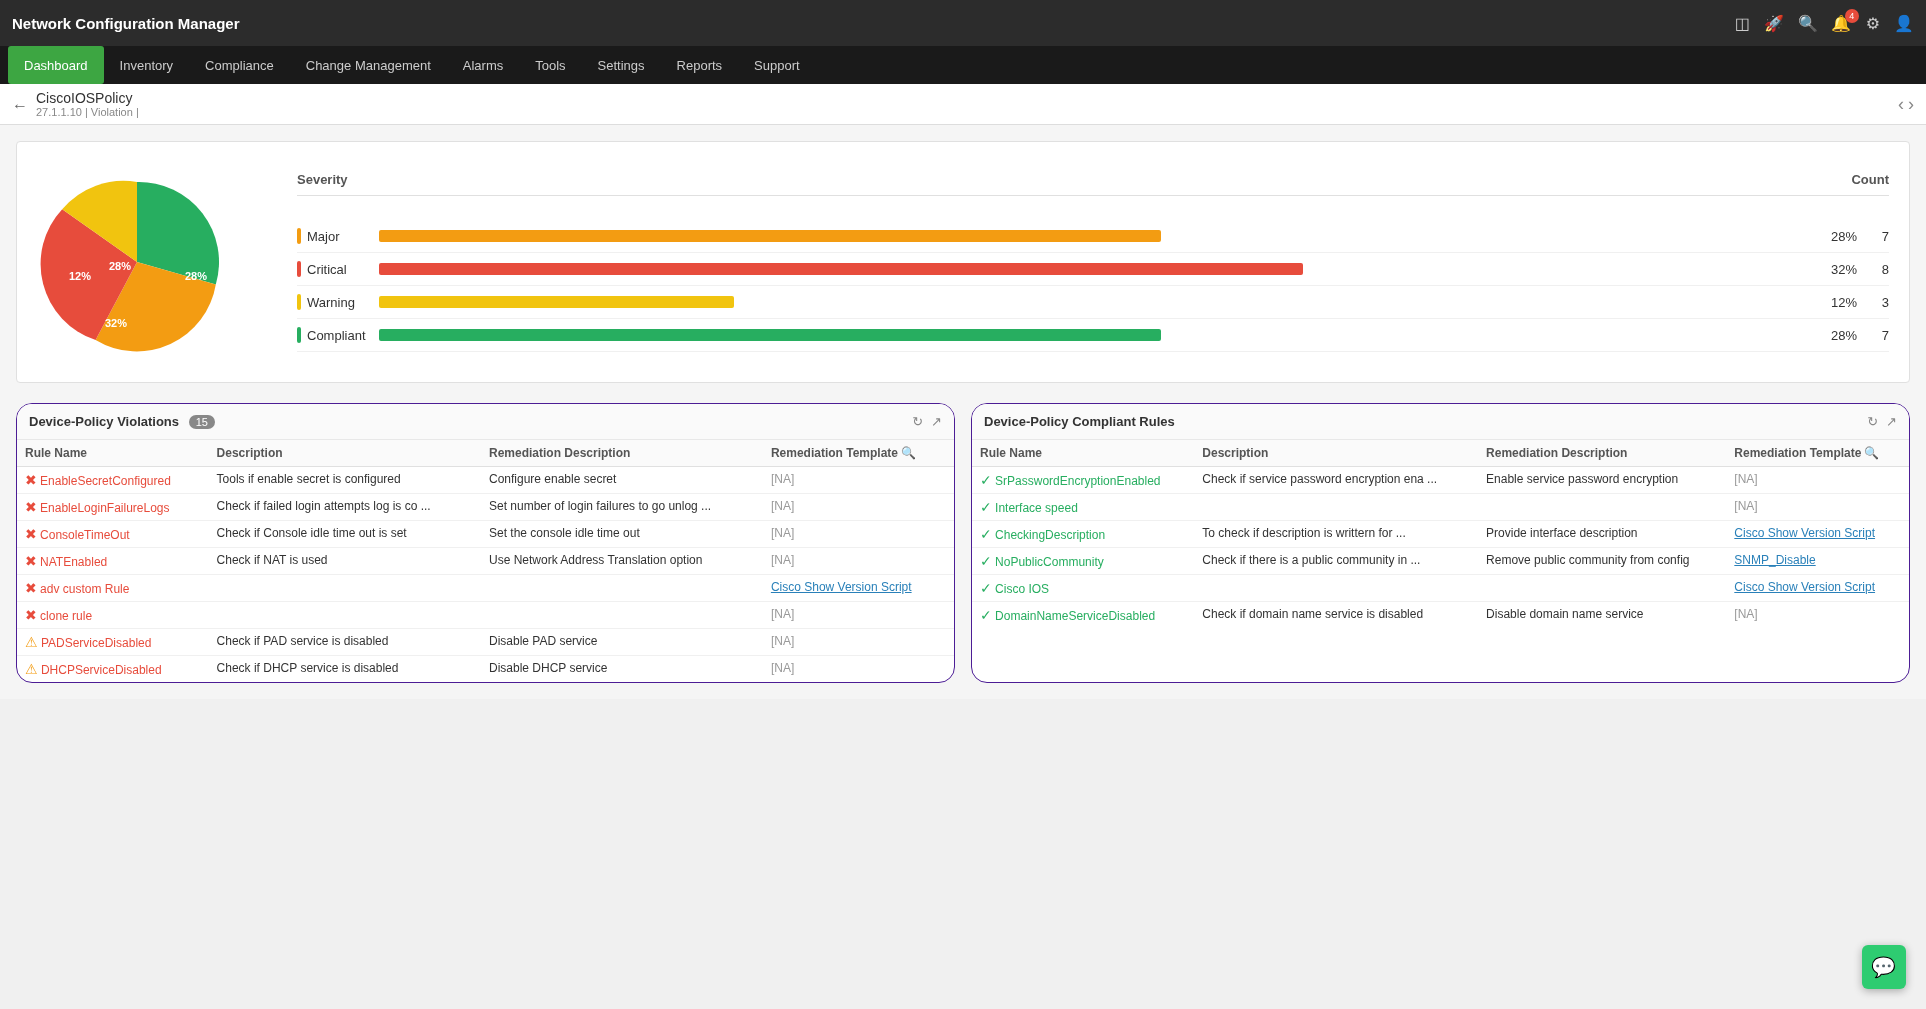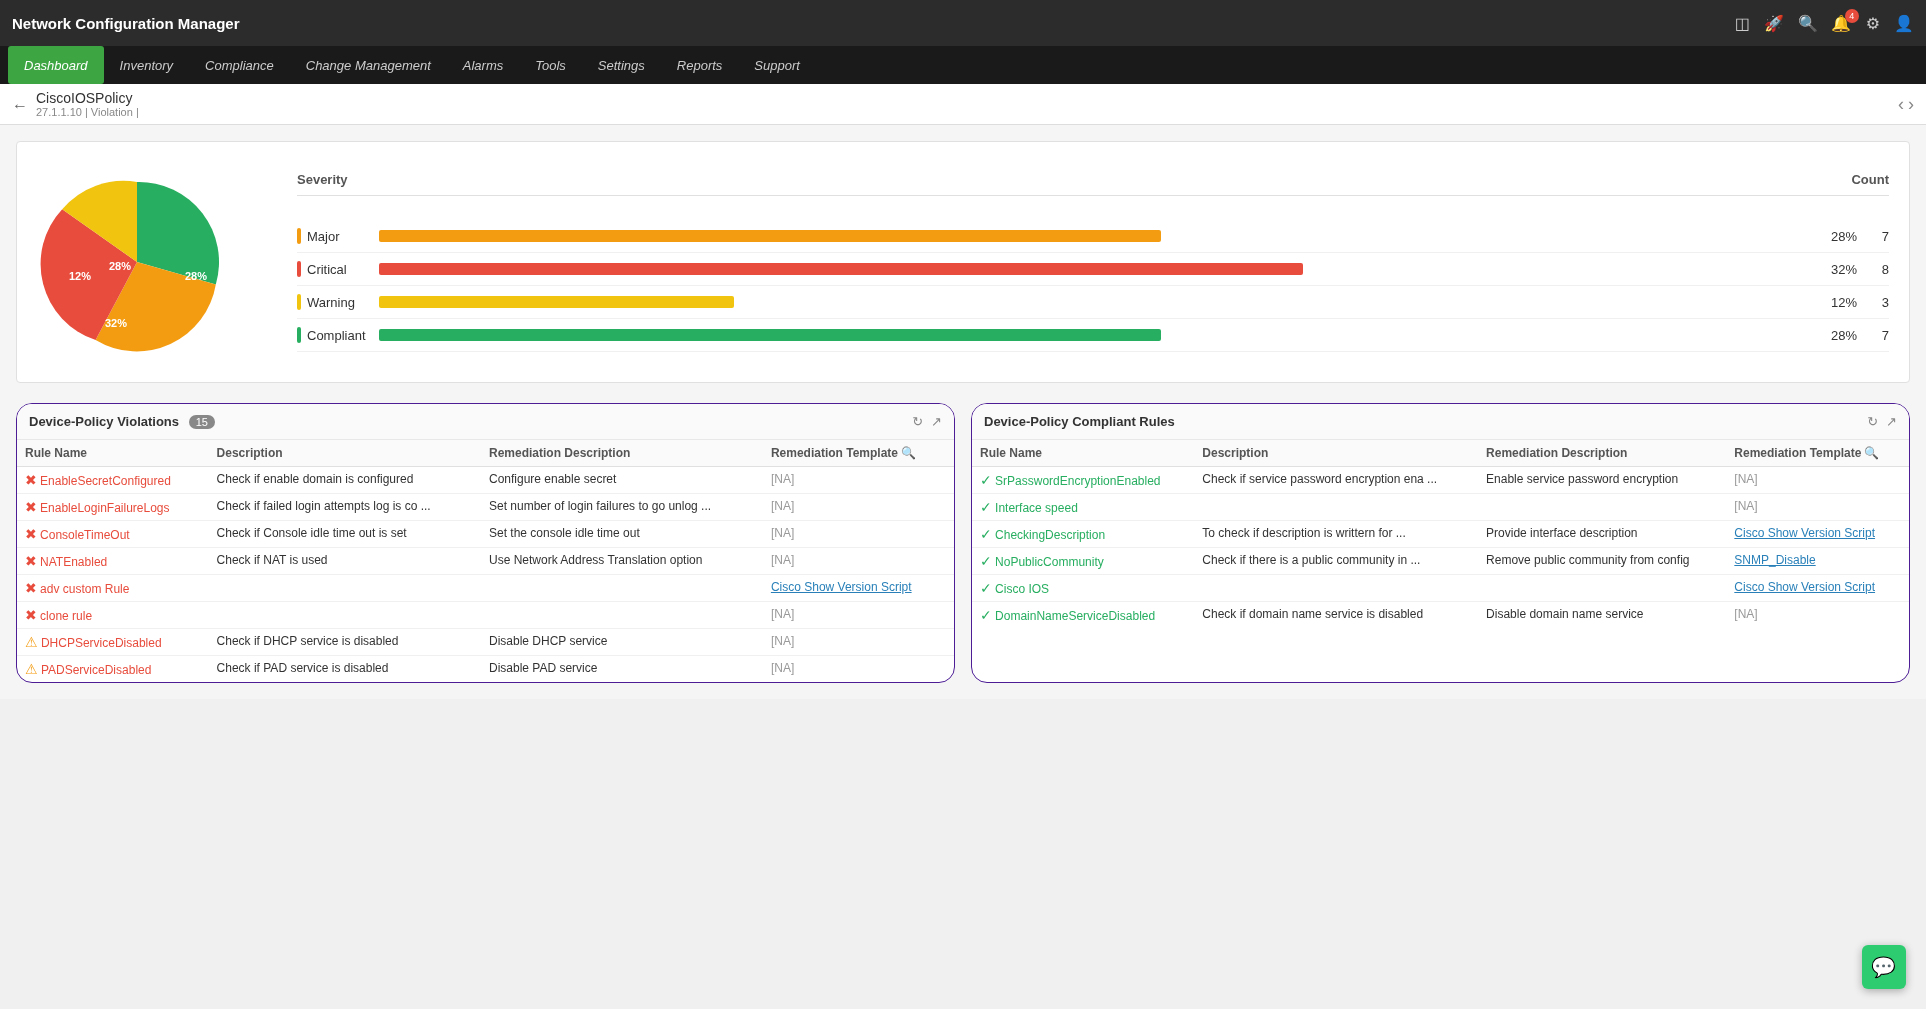--- a/index.html
+++ b/index.html
@@ -29,21 +29,20 @@
       display: flex; align-items: center; justify-content: center;
     }
 
     
     .nav-bar {
       background: #1a1a1a;
       display: flex;
       align-items: center;
       height: 38px;
       padding: 0 8px;
-      font-style: italic;
     }
     .nav-item {
       color: #ccc;
       padding: 0 16px;
       height: 38px;
       display: flex;
       align-items: center;
       cursor: pointer;
       font-size: 13px;
     }
@@ -317,21 +316,21 @@
           <tr>
             <th>Rule Name</th>
             <th>Description</th>
             <th>Remediation Description</th>
             <th>Remediation Template <span style="cursor:pointer;">🔍</span></th>
           </tr>
         </thead>
         <tbody>
           <tr>
             <td><span class="icon-error">✖</span> <a class="link-red">EnableSecretConfigured</a></td>
-            <td>Check if enable domain is configured</td>
+            <td>Tools if enable secret is configured</td>
             <td>Configure enable secret</td>
             <td><span class="na-text">[NA]</span></td>
           </tr>
           <tr>
             <td><span class="icon-error">✖</span> <a class="link-red">EnableLoginFailureLogs</a></td>
             <td>Check if failed login attempts log is co ...</td>
             <td>Set number of login failures to go unlog ...</td>
             <td><span class="na-text">[NA]</span></td>
           </tr>
           <tr>
@@ -352,29 +351,29 @@
             <td></td>
             <td><a class="link-blue">Cisco Show Version Script</a></td>
           </tr>
           <tr>
             <td><span class="icon-error">✖</span> <a class="link-red">clone rule</a></td>
             <td></td>
             <td></td>
             <td><span class="na-text">[NA]</span></td>
           </tr>
           <tr>
+            <td><span class="icon-warning">⚠</span> <a class="link-red">PADServiceDisabled</a></td>
+            <td>Check if PAD service is disabled</td>
+            <td>Disable PAD service</td>
+            <td><span class="na-text">[NA]</span></td>
+          </tr>
+          <tr>
             <td><span class="icon-warning">⚠</span> <a class="link-red">DHCPServiceDisabled</a></td>
             <td>Check if DHCP service is disabled</td>
             <td>Disable DHCP service</td>
-            <td><span class="na-text">[NA]</span></td>
-          </tr>
-          <tr>
-            <td><span class="icon-warning">⚠</span> <a class="link-red">PADServiceDisabled</a></td>
-            <td>Check if PAD service is disabled</td>
-            <td>Disable PAD service</td>
             <td><span class="na-text">[NA]</span></td>
           </tr>
         </tbody>
       </table>
     </div>
 
     <div class="table-card">
       <div class="table-header">
         <span class="table-title">Device-Policy Compliant Rules</span>
         <div class="table-actions">

